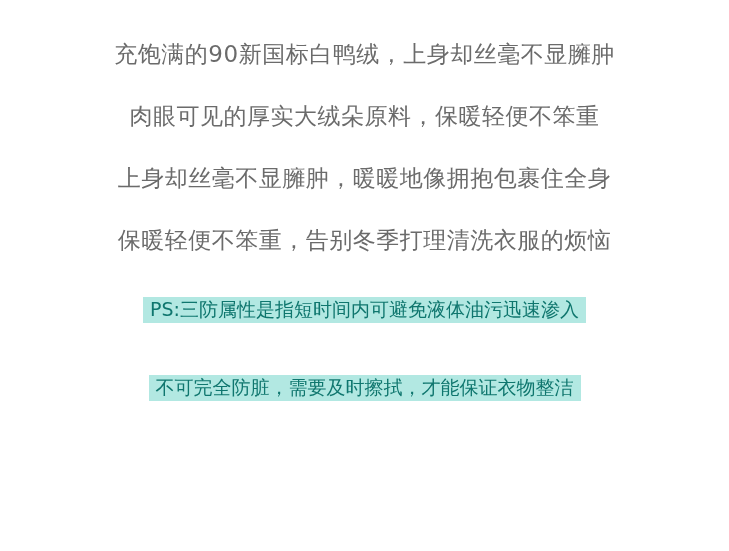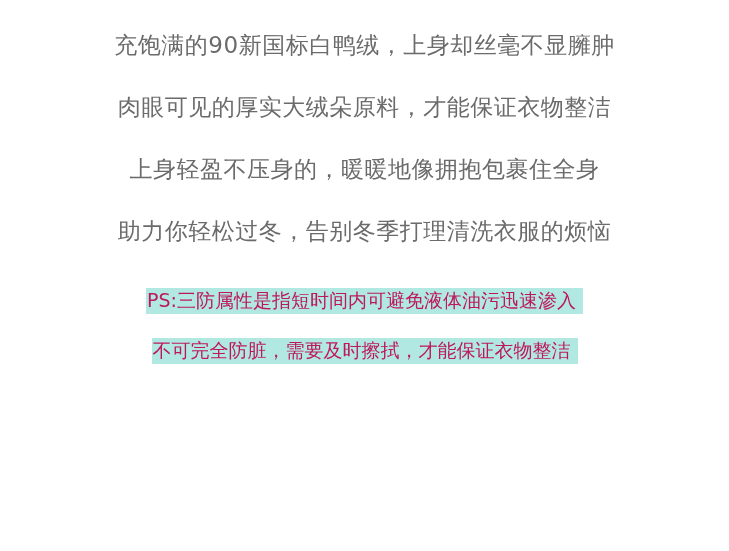--- a/index.html
+++ b/index.html
@@ -27,52 +27,52 @@
     white-space: nowrap;
   }
   .body-line {
     font-size: 23px;
     line-height: 24px;
     letter-spacing: 0.5px;
     color: #6b6b6b;
     margin-bottom: 38px;
   }
   .body-line:first-child {
-    margin-top: 33px;
+    margin-top: 42px;
   }
   .note-line {
     font-size: 19px;
     line-height: 19px;
     margin-top: 45px;
   }
   .note-line + .note-line {
-    margin-top: 24px;
+    margin-top: 52px;
   }
   .note-highlight {
     display: inline-block;
     background: #b2e8e2;
-    color: #be185d;
-    padding: 3px 7px 4px 1px;
+    color: #0f766e;
+    padding: 3px 7px 4px 7px;
   }
 </style>
 </head>
 <body>
 
 <div class="page">
   <div class="text-block">
 
     <p class="body-line">充饱满的90新国标白鸭绒，上身却丝毫不显臃肿</p>
 
-    <p class="body-line">肉眼可见的厚实大绒朵原料，才能保证衣物整洁</p>
+    <p class="body-line">肉眼可见的厚实大绒朵原料，保暖轻便不笨重</p>
 
-    <p class="body-line">上身轻盈不压身的，暖暖地像拥抱包裹住全身</p>
+    <p class="body-line">上身却丝毫不显臃肿，暖暖地像拥抱包裹住全身</p>
 
 
 
-    <p class="body-line">助力你轻松过冬，告别冬季打理清洗衣服的烦恼</p>
+    <p class="body-line">保暖轻便不笨重，告别冬季打理清洗衣服的烦恼</p>
 
     <p class="note-line">
       <span class="note-highlight">PS:三防属性是指短时间内可避免液体油污迅速渗入</span>
     </p>
 
     <p class="note-line">
       <span class="note-highlight">不可完全防脏，需要及时擦拭，才能保证衣物整洁</span>
     </p>
 
   </div>

